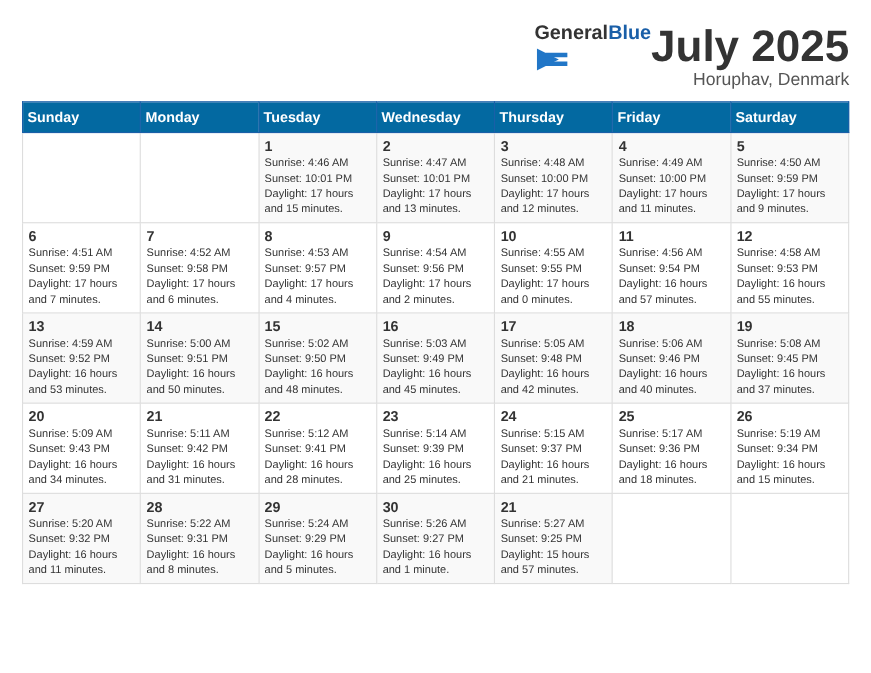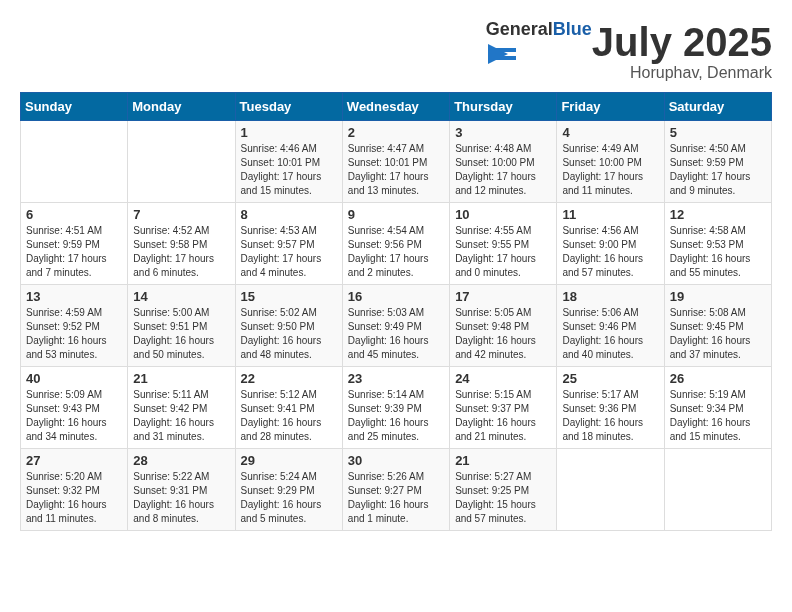--- a/index.html
+++ b/index.html
@@ -192,21 +192,21 @@
         </td>
         <td>
           <span class="day-number">10</span>
           <div class="day-info" style="white-space: pre-line;">Sunrise: 4:55 AM
 Sunset: 9:55 PM
 Daylight: 17 hours and 0 minutes.</div>
         </td>
         <td>
           <span class="day-number">11</span>
           <div class="day-info" style="white-space: pre-line;">Sunrise: 4:56 AM
-Sunset: 9:00 PM
+Sunset: 9:54 PM
 Daylight: 16 hours and 57 minutes.</div>
         </td>
         <td>
           <span class="day-number">12</span>
           <div class="day-info" style="white-space: pre-line;">Sunrise: 4:58 AM
 Sunset: 9:53 PM
 Daylight: 16 hours and 55 minutes.</div>
         </td>
       </tr>
       <tr>
@@ -248,21 +248,21 @@
         </td>
         <td>
           <span class="day-number">19</span>
           <div class="day-info" style="white-space: pre-line;">Sunrise: 5:08 AM
 Sunset: 9:45 PM
 Daylight: 16 hours and 37 minutes.</div>
         </td>
       </tr>
       <tr>
         <td>
-          <span class="day-number">40</span>
+          <span class="day-number">20</span>
           <div class="day-info" style="white-space: pre-line;">Sunrise: 5:09 AM
 Sunset: 9:43 PM
 Daylight: 16 hours and 34 minutes.</div>
         </td>
         <td>
           <span class="day-number">21</span>
           <div class="day-info" style="white-space: pre-line;">Sunrise: 5:11 AM
 Sunset: 9:42 PM
 Daylight: 16 hours and 31 minutes.</div>
         </td>

